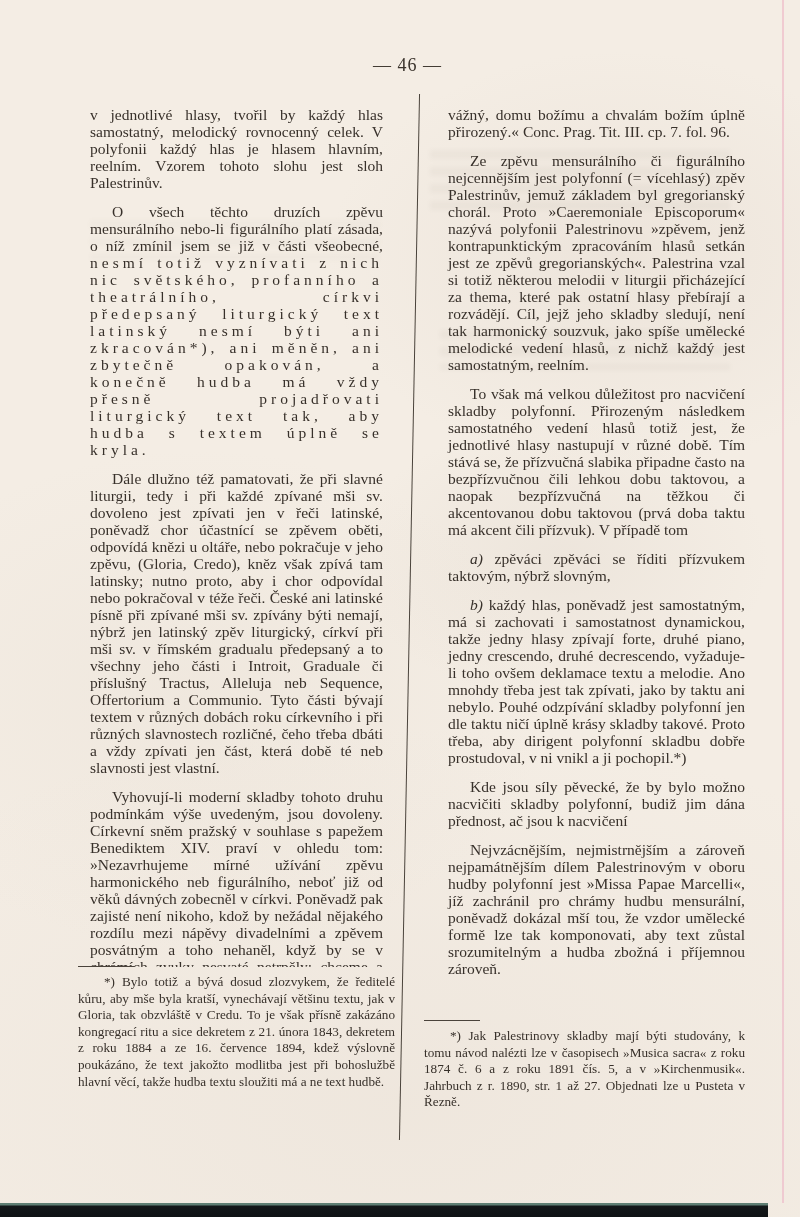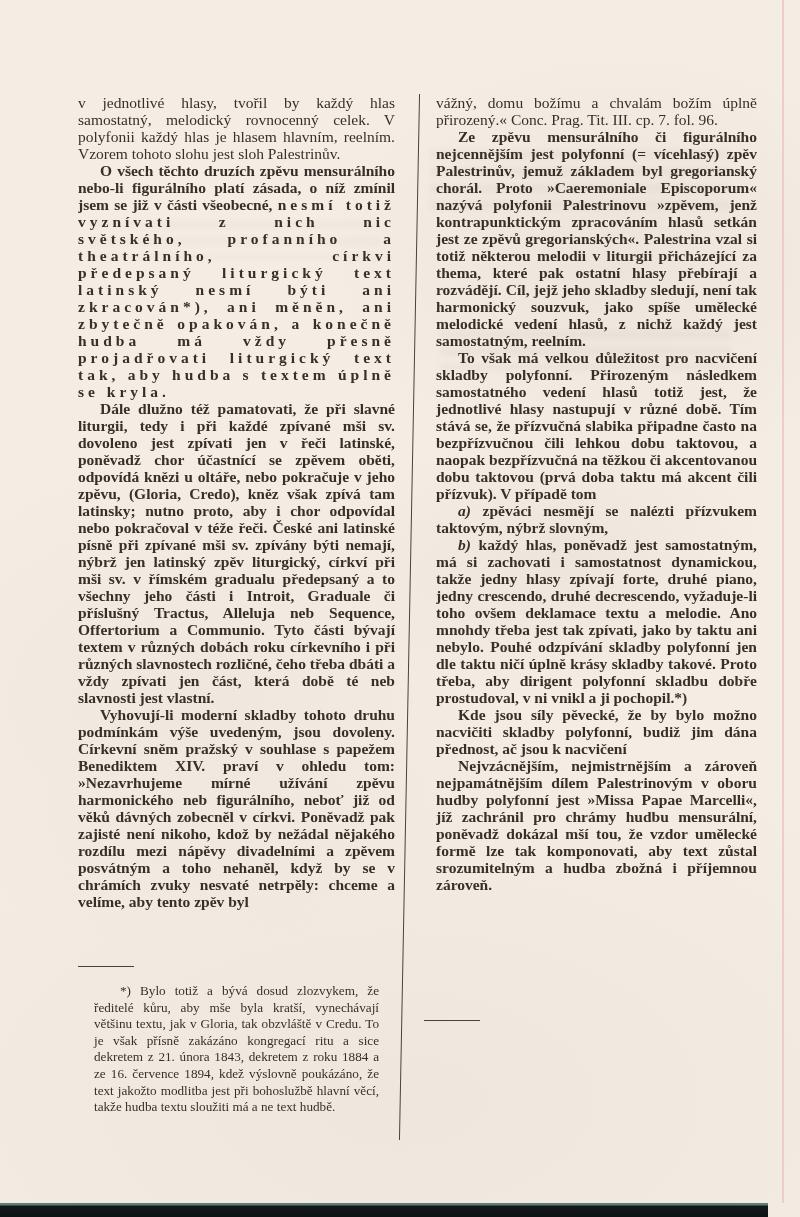--- a/index.html
+++ b/index.html
@@ -24,41 +24,41 @@
   }
   .col {
     position:absolute;
     text-align:justify;
     font-size:15.5px;
     line-height:17px;
     overflow:hidden;
   }
   .col-left  { left:78px;  top:94px; width:317px; height:873px; }
   .col-right { left:436px; top:94px; width:321px; height:925px; }
-  .para { margin:0; }
-  .para.indent { text-indent:22px;font-weight:bold; }
+  .para { margin:12px; }
+  .para.indent { text-indent:22px; }
   .spaced { letter-spacing:4px; }
   .italic { font-style:italic; }
   .divider {
     position:absolute; left:409px; top:94px; width:1px; height:1046px;
     background:#4a433b;
     transform:rotate(1.1deg);
     transform-origin:center;
   }
   .footnote {
     position:absolute;
     text-align:justify;
     font-size:13.2px;
     line-height:16.6px;
     overflow:hidden;
   }
   .fn-left  { left:78px;  top:966px;  width:317px; height:182px; }
   .fn-right { left:424px; top:1020px; width:321px; height:110px; }
   .fn-rule { width:56px; height:1px; background:#4a433b; margin:0 0 7px 0; }
-  .fn-text { margin:16px; text-indent:26px; }
+  .fn-text { margin:0; text-indent:26px; }
   .ghost {
     position:absolute;
     background:repeating-linear-gradient(to bottom, rgba(120,110,100,0.10) 0 9px, transparent 9px 17px);
     filter:blur(2px);
     opacity:0.5;
     pointer-events:none;
   }
   .g1 { left:430px; top:150px;  width:300px; height:60px; }
   .g2 { left:440px; top:330px;  width:290px; height:40px; }
   .g3 { left:90px;  top:220px;  width:290px; height:40px; opacity:0.35; }
@@ -69,49 +69,51 @@
   .pink-edge {
     position:absolute; left:782px; top:0; width:2px; height:1203px;
     background:#eec4ce; opacity:0.85;
   }
 </style>
 </head>
 <body>
 
 <div class="page">
 
+  <div class="page-number">— 46 —</div>
 
   <div class="ghost g1"></div>
   <div class="ghost g2"></div>
   <div class="ghost g3"></div>
 
   <div class="col col-left" id="col-left">
       <p class="para"><span>v jednotlivé hlasy, tvořil by každý hlas samostatný, melodický rovnocenný celek. V polyfonii každý hlas je hlasem hlavním, reelním. Vzorem tohoto slohu jest sloh Palestrinův.</span></p>
       <p class="para indent"><span>O všech těchto druzích zpěvu mensurálního nebo-li figurálního platí zásada, o níž zmínil jsem se již v části všeobecné, </span><span class="spaced">nesmí totiž vyznívati z nich nic světského, profanního a theatrálního, církvi předepsaný liturgický text latinský nesmí býti ani zkracován*), ani měněn, ani zbytečně opakován, a konečně hudba má vždy přesně projadřovati liturgický text tak, aby hudba s textem úplně se kryla.</span></p>
       <p class="para indent"><span>Dále dlužno též pamatovati, že při slavné liturgii, tedy i při každé zpívané mši sv. dovoleno jest zpívati jen v řeči latinské, poněvadž chor účastnící se zpěvem oběti, odpovídá knězi u oltáře, nebo pokračuje v jeho zpěvu, (Gloria, Credo), kněz však zpívá tam latinsky; nutno proto, aby i chor odpovídal nebo pokračoval v téže řeči. České ani latinské písně při zpívané mši sv. zpívány býti nemají, nýbrž jen latinský zpěv liturgický, církví při mši sv. v římském gradualu předepsaný a to všechny jeho části i Introit, Graduale či příslušný Tractus, Alleluja neb Sequence, Offertorium a Communio. Tyto části bývají textem v různých dobách roku církevního i při různých slavnostech rozličné, čeho třeba dbáti a vždy zpívati jen část, která době té neb slavnosti jest vlastní.</span></p>
       <p class="para indent"><span>Vyhovují-li moderní skladby tohoto druhu podmínkám výše uvedeným, jsou dovoleny. Církevní sněm pražský v souhlase s papežem Benediktem XIV. praví v ohledu tom: »Nezavrhujeme mírné užívání zpěvu harmonického neb figurálního, neboť již od věků dávných zobecněl v církvi. Poněvadž pak zajisté není nikoho, kdož by nežádal nějakého rozdílu mezi nápěvy divadelními a zpěvem posvátným a toho nehaněl, když by se v chrámích zvuky nesvaté netrpěly: chceme a velíme, aby tento zpěv byl</span></p>
     </div>
 
   <div class="divider"></div>
 
   <div class="col col-right" id="col-right">
       <p class="para"><span>vážný, domu božímu a chvalám božím úplně přirozený.« Conc. Prag. Tit. III. cp. 7. fol. 96.</span></p>
       <p class="para indent"><span>Ze zpěvu mensurálního či figurálního nejcennějším jest polyfonní (= vícehlasý) zpěv Palestrinův, jemuž základem byl gregorianský chorál. Proto »Caeremoniale Episcoporum« nazývá polyfonii Palestrinovu »zpěvem, jenž kontrapunktickým zpracováním hlasů setkán jest ze zpěvů gregorianských«. Palestrina vzal si totiž některou melodii v liturgii přicházející za thema, které pak ostatní hlasy přebírají a rozvádějí. Cíl, jejž jeho skladby sledují, není tak harmonický souzvuk, jako spíše umělecké melodické vedení hlasů, z nichž každý jest samostatným, reelním.</span></p>
       <p class="para indent"><span>To však má velkou důležitost pro nacvičení skladby polyfonní. Přirozeným následkem samostatného vedení hlasů totiž jest, že jednotlivé hlasy nastupují v různé době. Tím stává se, že přízvučná slabika připadne často na bezpřízvučnou čili lehkou dobu taktovou, a naopak bezpřízvučná na těžkou či akcentovanou dobu taktovou (prvá doba taktu má akcent čili přízvuk). V případě tom</span></p>
-      <p class="para indent"><span class="italic">a)</span><span> zpěváci nesmějí se nalézti přízvukem taktovým, nýbrž slovným,</span></p>
+      <p class="para indent"><span class="italic">a)</span><span> zpěváci zpěváci se říditi přízvukem taktovým, nýbrž slovným,</span></p>
       <p class="para indent"><span class="italic">b)</span><span> každý hlas, poněvadž jest samostatným, má si zachovati i samostatnost dynamickou, takže jedny hlasy zpívají forte, druhé piano, jedny crescendo, druhé decrescendo, vyžaduje-li toho ovšem deklamace textu a melodie. Ano mnohdy třeba jest tak zpívati, jako by taktu ani nebylo. Pouhé odzpívání skladby polyfonní jen dle taktu ničí úplně krásy skladby takové. Proto třeba, aby dirigent polyfonní skladbu dobře prostudoval, v ni vnikl a ji pochopil.*)</span></p>
       <p class="para indent"><span>Kde jsou síly pěvecké, že by bylo možno nacvičiti skladby polyfonní, budiž jim dána přednost, ač jsou k nacvičení</span></p>
       <p class="para indent"><span>Nejvzácnějším, nejmistrnějším a zároveň nejpamátnějším dílem Palestrinovým v oboru hudby polyfonní jest »Missa Papae Marcelli«, jíž zachránil pro chrámy hudbu mensurální, poněvadž dokázal mší tou, že vzdor umělecké formě lze tak komponovati, aby text zůstal srozumitelným a hudba zbožná i příjemnou zároveň.</span></p>
     </div>
 
   <div class="footnote fn-left">
     <div class="fn-rule"></div>
     <p class="fn-text">*) Bylo totiž a bývá dosud zlozvykem, že ředitelé kůru, aby mše byla kratší, vynechávají většinu textu, jak v Gloria, tak obzvláště v Credu. To je však přísně zakázáno kongregací ritu a sice dekretem z 21. února 1843, dekretem z roku 1884 a ze 16. července 1894, kdež výslovně poukázáno, že text jakožto modlitba jest při bohoslužbě hlavní věcí, takže hudba textu sloužiti má a ne text hudbě.</p>
   </div>
 
   <div class="footnote fn-right">
     <div class="fn-rule"></div>
+    <p class="fn-text">*) Jak Palestrinovy skladby mají býti studovány, k tomu návod nalézti lze v časopisech »Musica sacra« z roku 1874 č. 6 a z roku 1891 čís. 5, a v »Kirchenmusik«. Jahrbuch z r. 1890, str. 1 až 27. Objednati lze u Pusteta v Řezně.</p>
   </div>
 
   <div class="pink-edge"></div>
   <div class="bottom-strip"></div>
 
 </div>
 
 </body></html>

